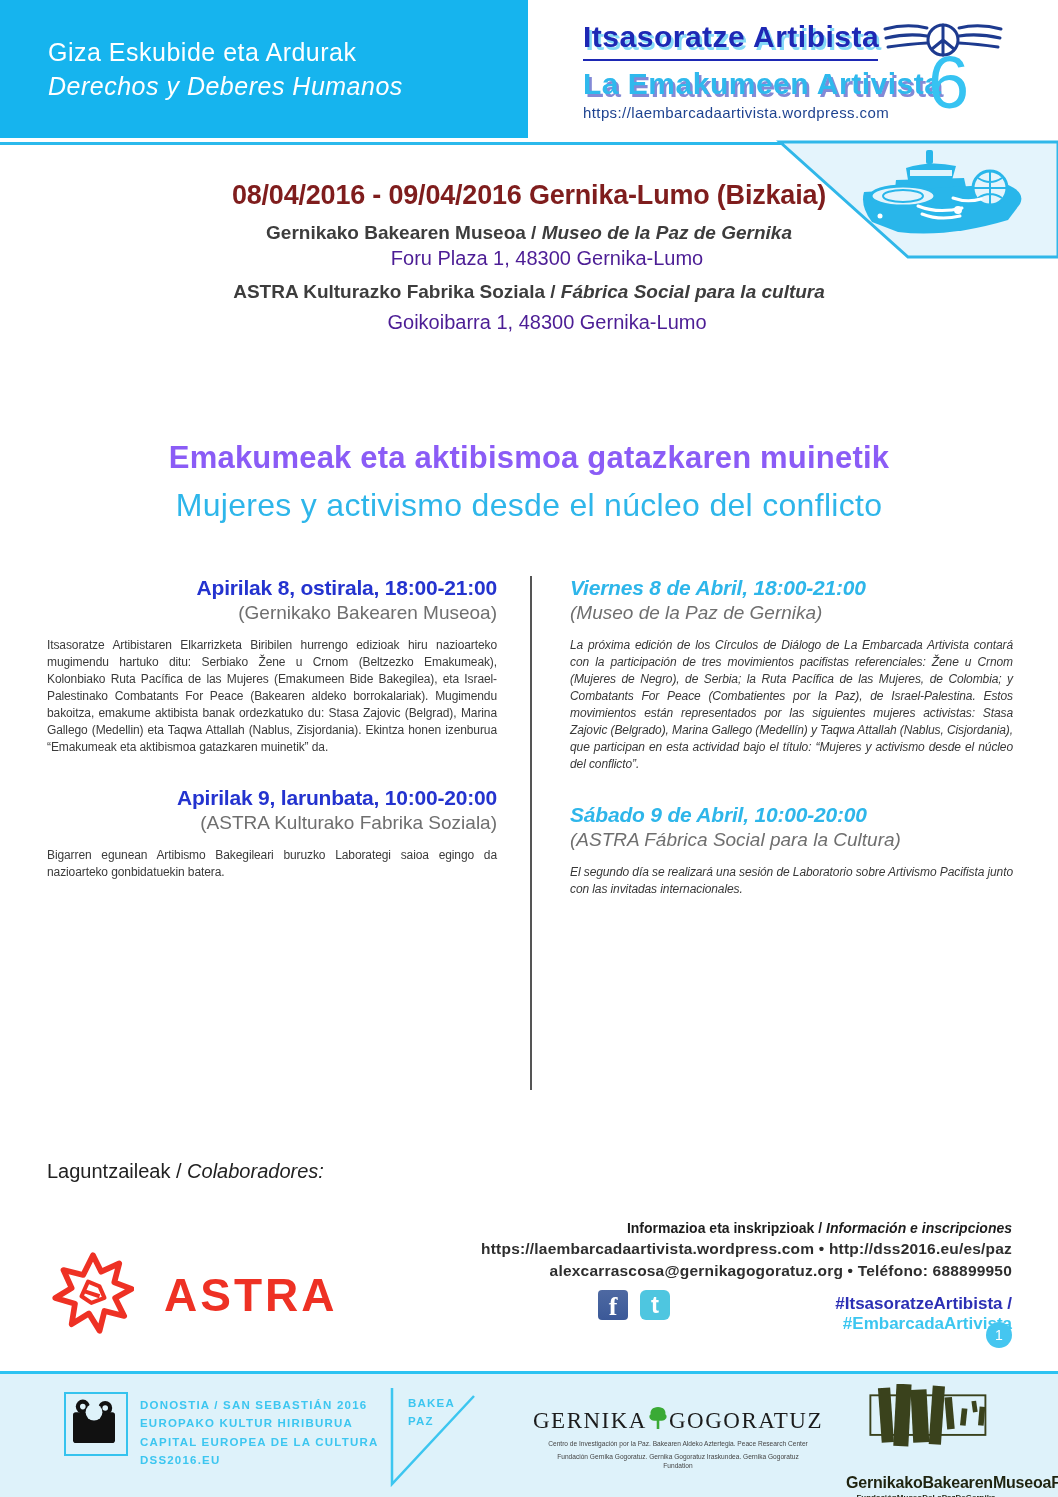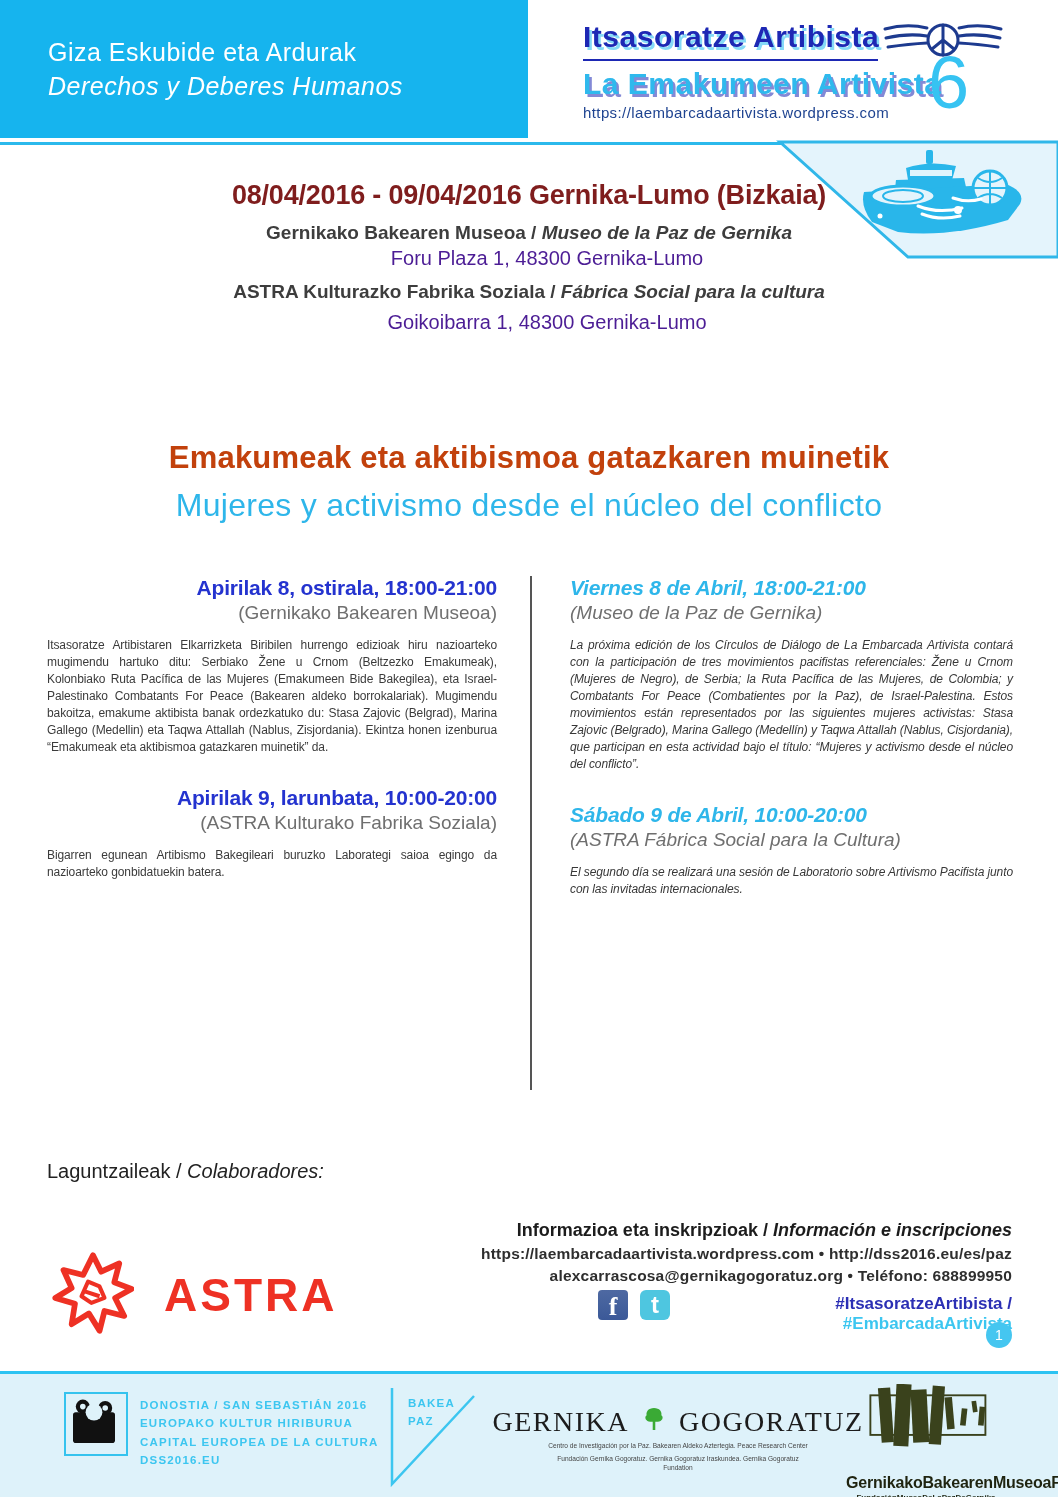--- a/index.html
+++ b/index.html
@@ -24,21 +24,21 @@
   .corner{position:absolute;left:768px;top:140px;}
   
   .dateblock{position:absolute;left:0;top:180px;width:1058px;text-align:center;}
   .date-line{font-size:27px;font-weight:bold;color:#7f1d1d;letter-spacing:-.2px;}
   .venue{font-size:19px;font-weight:bold;color:#3d3d3d;margin-top:11px;}
   .venue .it{font-style:italic;}
   .addr{font-size:20px;color:#4c1d95;margin-top:3px;padding-left:36px;}
   .addr2{margin-top:8px;}
   
   .title-eu{position:absolute;left:0;top:440px;width:1058px;text-align:center;
-            font-size:31px;font-weight:bold;color:#c2410c;letter-spacing:.2px;}
+            font-size:31px;font-weight:bold;color:#8b5cf6;letter-spacing:.2px;}
   .title-es{position:absolute;left:0;top:487px;width:1058px;text-align:center;
             font-size:32px;color:#2eb6ea;letter-spacing:.3px;}
   
   .col{position:absolute;top:576px;}
   .col-left{left:47px;width:450px;}
   .col-right{left:570px;width:443px;}
   .divider{position:absolute;left:530px;top:576px;width:2px;height:514px;background:#555;}
   .sec-head{font-size:21px;font-weight:bold;letter-spacing:-.2px;}
   .sec-head-l{color:#2433cf;text-align:right;}
   .sec-head-r{color:#2eb6ea;font-style:italic;text-align:left;}
@@ -48,21 +48,21 @@
   .sec-body{margin-top:13px;font-size:12px;line-height:1.42;color:#3b3b3b;
             text-align:justify;letter-spacing:-.1px;}
   .sec-body-r{font-style:italic;color:#383838;}
   .sec2{margin-top:30px;}
   
   .collab{position:absolute;left:47px;top:1160px;font-size:20px;color:#222;}
   .collab .it{font-style:italic;}
   .astra{position:absolute;left:52px;top:1252px;display:flex;align-items:center;gap:20px;}
   .astra-word{font-size:46px;font-weight:bold;color:#ee3124;letter-spacing:3px;margin-left:10px;}
   .info{position:absolute;left:460px;top:1220px;width:552px;text-align:right;}
-  .info-head{font-size:18px;font-weight:bold;color:#1c1c1c;}
+  .info-head{font-size:14px;font-weight:bold;color:#1c1c1c;}
   .info-head .it{font-style:italic;}
   .info-line{font-size:15.5px;font-weight:bold;color:#2e2e2e;margin-top:4px;letter-spacing:.2px;}
   .info-line:first-of-type{margin-top:9px;}
   .social-row{position:absolute;left:598px;top:1290px;width:414px;display:flex;align-items:flex-start;}
   .fb-icon{width:30px;height:30px;background:linear-gradient(#4e69a2,#3b5998);border-radius:4px;
            color:#fff;font-weight:bold;font-size:26px;text-align:center;line-height:34px;
            font-family:"Liberation Serif",serif;overflow:hidden;}
   .tw-icon{width:30px;height:30px;background:#4ec6e0;border-radius:6px;color:#fff;font-weight:bold;
            font-size:24px;text-align:center;line-height:30px;margin-left:12px;}
   .hashtags{flex:1;text-align:right;font-size:17px;font-weight:bold;margin-top:4px;}
@@ -74,22 +74,22 @@
   
   .footer{position:absolute;left:0;top:1371px;width:1058px;height:126px;background:#def2fa;
           border-top:3px solid #2cc3f2;box-sizing:border-box;}
   .dss-box{position:absolute;left:64px;top:18px;width:60px;height:60px;border:2px solid #35c3ee;}
   .dss-text{position:absolute;left:140px;top:22px;color:#3cc6f0;font-size:11.5px;font-weight:bold;
             letter-spacing:1.2px;line-height:1.6;}
   .bakea-mark{position:absolute;left:390px;top:10px;}
   .bakea-text{position:absolute;left:408px;top:20px;color:#3cc6f0;font-size:11.5px;font-weight:bold;
               letter-spacing:1.2px;line-height:1.6;}
   .gogoratuz{position:absolute;left:548px;top:32px;width:260px;text-align:center;}
-  .gogo-name{font-family:"Liberation Serif",serif;font-size:28px;color:#1c1c1c;letter-spacing:1.5px;
-             display:flex;align-items:center;justify-content:center;gap:14px;}
+  .gogo-name{font-family:"Liberation Serif",serif;font-size:23px;color:#1c1c1c;letter-spacing:1.5px;
+             display:flex;align-items:center;justify-content:center;gap:0;}
   .gogo-sub{font-size:6.6px;color:#454545;line-height:1.45;margin-top:3px;}
   .museum{position:absolute;left:846px;top:10px;width:160px;text-align:center;}
   .museum-l1{font-size:16px;font-weight:bold;color:#1f2410;margin-top:20px;letter-spacing:-.2px;}
   .museum-l2{font-size:8px;font-weight:bold;color:#1f2410;margin-top:1px;}
 </style>
 </head>
 <body>
 
 <div class="page">
 

